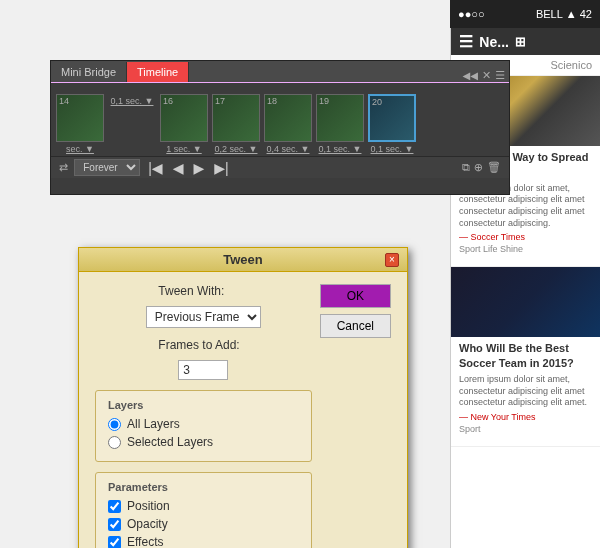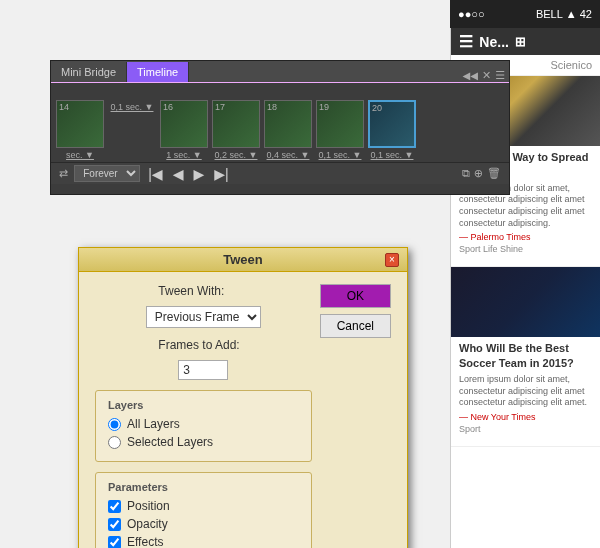--- a/index.html
+++ b/index.html
@@ -162,21 +162,21 @@
       cursor: pointer;
       background: #4a4a4a;
       color: #ccc;
       border-right: 1px solid #333;
       height: 20px;
       display: flex;
       align-items: center;
     }
 
     .timeline-tab.active {
-      background: #8b5cf6;
+      background: #ef4444;
       color: #fff;
     }
 
     .frame-item {
       display: flex;
       flex-direction: column;
       align-items: center;
       min-width: 50px;
     }
 
@@ -430,21 +430,21 @@
     <span>⊞</span>
   </div>
   <div class="news-site-name">Scienico</div>
 
   <div class="news-article">
     <div class="news-article-img news-article-img-1"></div>
     <div class="news-article-content">
       <div class="news-article-title">A Healthy Way to Spread Your Leg</div>
       <div class="news-article-body">Lorem ipsum dolor sit amet, consectetur adipiscing elit amet consectetur adipiscing elit amet consectetur adipiscing.</div>
       <div class="news-article-meta">
-        <span>— Palermo Times</span>
+        <span>— Soccer Times</span>
       </div>
       <div class="news-article-tags">Sport Life Shine</div>
     </div>
   </div>
 
   <div class="news-article">
     <div class="news-article-img news-article-img-2"></div>
     <div class="news-article-content">
       <div class="news-article-title">Who Will Be the Best Soccer Team in 2015?</div>
       <div class="news-article-body">Lorem ipsum dolor sit amet, consectetur adipiscing elit amet consectetur adipiscing elit amet.</div>
@@ -460,21 +460,21 @@
   <div class="timeline-tabs">
     <div class="timeline-tab">Mini Bridge</div>
     <div class="timeline-tab active">Timeline</div>
     <div style="margin-left:auto; display:flex; align-items:center; padding-right:4px; gap:4px;">
       <span style="color:#aaa; font-size:10px;">◀◀</span>
       <span style="color:#aaa; font-size:11px;">✕</span>
       <span style="color:#aaa; font-size:11px;">☰</span>
     </div>
   </div>
 
-  <div style="display:flex; padding:17px 4px 2px 4px; gap:2px; overflow:hidden;">
+  <div style="display:flex; padding:11px 4px 2px 4px; gap:2px; overflow:hidden;">
 
     <div class="frame-item">
       <div class="frame-thumb" style="background:linear-gradient(135deg,#2a4a2a,#3a6a3a);">
         <span class="frame-number">14</span>
       </div>
       <div class="frame-time">sec. ▼</div>
     </div>
 
     <div class="frame-item">
       <div class="frame-time">0,1 sec. ▼</div>

